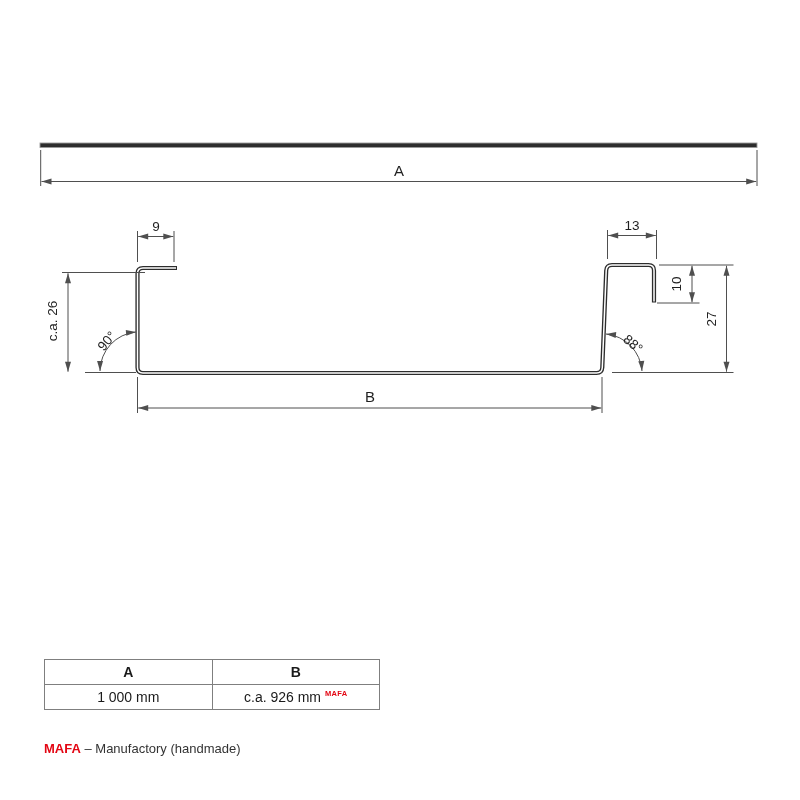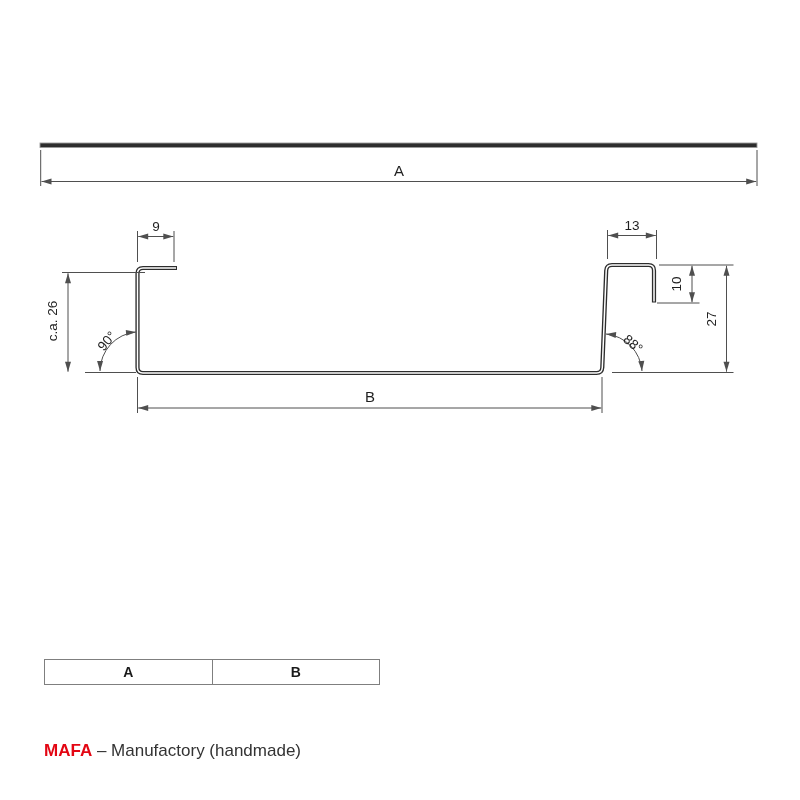--- a/index.html
+++ b/index.html
@@ -20,21 +20,21 @@
   .size-table th,.size-table td{
     border:1px solid #7f7f7f;height:24px;text-align:center;vertical-align:middle;
     padding:0;font-weight:normal;
   }
   .size-table th{font-weight:bold;}
   .size-table sup{
     color:#e30613;font-weight:bold;font-size:7.5px;vertical-align:super;
     margin-left:4px;letter-spacing:.3px;
   }
   .footnote{
-    position:absolute;left:44px;top:741px;font-size:17px;color:#333;
+    position:absolute;left:44px;top:741px;font-size:13px;color:#333;
   }
   .footnote .term{color:#e30613;font-weight:bold;}
 </style>
 </head>
 <body>
 
 <div class="page">
 
   <svg class="drawing" width="800" height="620" viewBox="0 0 800 620">
     <defs>
@@ -115,20 +115,24 @@
   </svg>
 
   <table class="size-table">
     <thead>
       <tr>
         <th>A</th>
         <th>B</th>
       </tr>
     </thead>
     <tbody>
+      <tr>
+        <td>1 000 mm</td>
+        <td><span>c.a. 926 mm</span><sup>MAFA</sup></td>
+      </tr>
     </tbody>
   </table>
 
   <div class="footnote">
     <span class="term">MAFA</span>
     <span>– Manufactory (handmade)</span>
   </div>
 
 </div>
 

